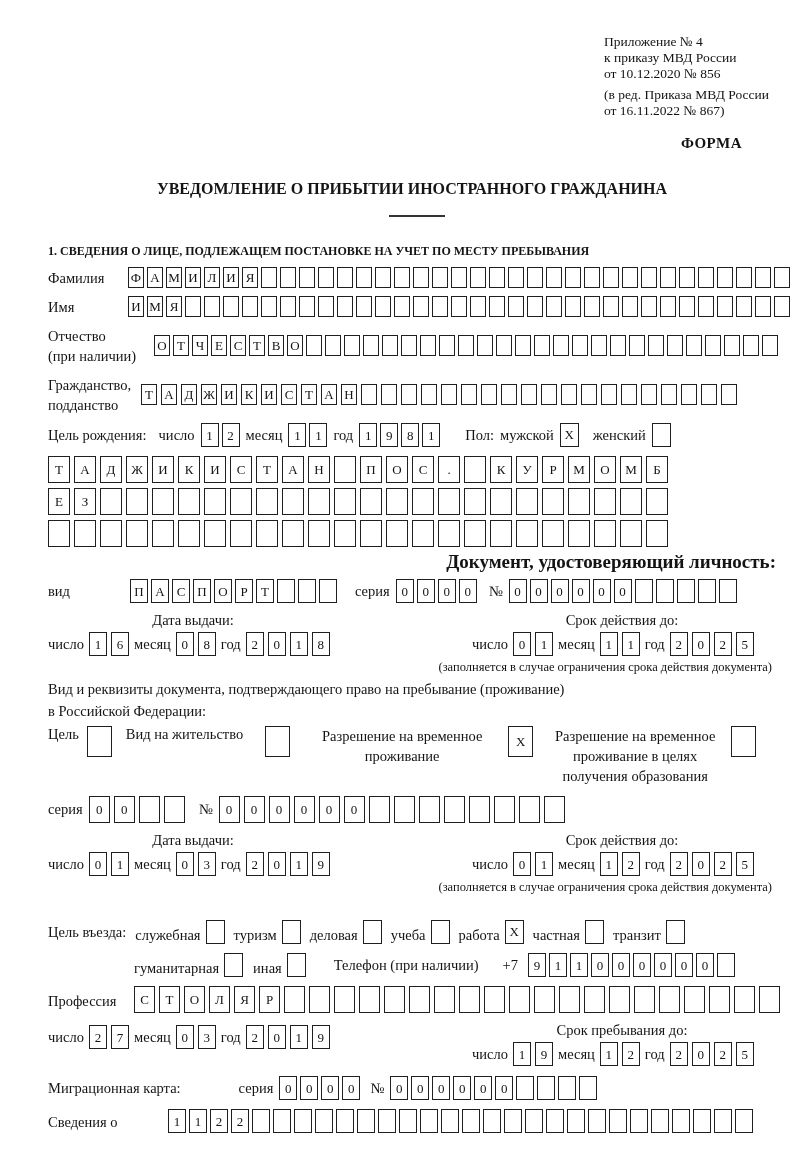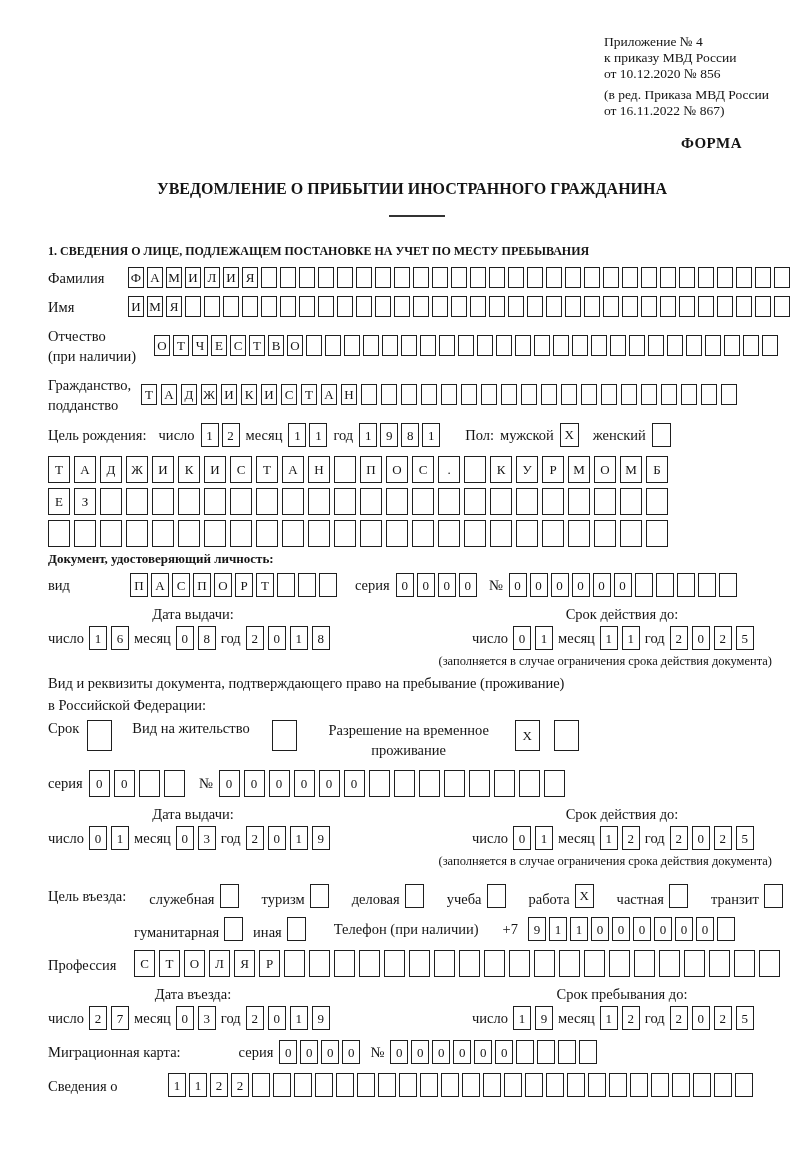--- a/index.html
+++ b/index.html
@@ -49,21 +49,21 @@
   .date-heading{font-size:14.5px;text-align:center;width:290px;}
   .date-half.right .date-heading{width:300px;}
   .date-line{display:flex;align-items:center;gap:5px;margin-top:3px;}
   .date-line .cells{gap:4px;}
   .note{font-size:12.5px;text-align:right;margin-top:4px;padding-right:4px;}
 
   .inline-row{display:flex;align-items:center;gap:6px;margin-top:8px;flex-wrap:nowrap;}
   .opt{display:inline-flex;align-items:flex-end;gap:5px;}
   .opt-top{display:inline-flex;align-items:flex-start;gap:8px;}
   .opt-multiline{font-size:14.5px;text-align:center;line-height:20px;}
-  .heading-center{font-weight:bold;font-size:13px;text-align:left;margin-top:10px;}
+  .heading-center{font-weight:bold;font-size:19px;text-align:right;margin-top:10px;}
   .plain{font-size:14.5px;margin-top:10px;}
 </style>
 </head>
 <body>
 
 <div class="page">
 
   <div class="hdr-block">
     <div>Приложение № 4</div>
     <div>к приказу МВД России</div>
@@ -438,32 +438,33 @@
       </div>
     </div>
   </div>
   <div class="note">(заполняется в случае ограничения срока действия документа)</div>
 
   <div class="plain" style="margin-top:6px">Вид и реквизиты документа, подтверждающего право на пребывание (проживание)</div>
   <div class="plain" style="margin-top:5px">в Российской Федерации:</div>
 
   <div class="inline-row" style="align-items:flex-start;gap:14px;margin-top:6px">
     <span class="opt-top">
-      <span class="lbl">Срок</span>
+      <span class="lbl">Цель</span>
       <span class="checkbox big"></span>
     </span>
-    <span class="opt-top" style="margin-left:6px">
+    <span class="opt-top" style="">
       <span class="lbl">Вид на жительство</span>
       <span class="checkbox big" style="margin-left:14px"></span>
     </span>
     <span class="opt-top">
       <span class="opt-multiline" style="width:196px">Разрешение на временное проживание</span>
       <span class="checkbox big">X</span>
     </span>
     <span class="opt-top">
+      <span class="opt-multiline" style="width:176px">Разрешение на временное проживание в целях получения образования</span>
       <span class="checkbox big"></span>
     </span>
   </div>
 
   <div class="inline-row" style="margin-top:10px">
     <span class="lbl">серия</span>
     <span class="cells lg">
         <span class="cell">0</span>
         <span class="cell">0</span>
         <span class="cell"></span>
@@ -529,21 +530,21 @@
             <span class="cell">2</span>
             <span class="cell">0</span>
             <span class="cell">2</span>
             <span class="cell">5</span>
           </span>
       </div>
     </div>
   </div>
   <div class="note">(заполняется в случае ограничения срока действия документа)</div>
 
-  <div class="inline-row" style="gap:23px;margin-top:15px">
+  <div class="inline-row" style="gap:9px;margin-top:25px">
     <span class="lbl">Цель въезда:</span>
     <span class="opt">
         <span class="lbl">служебная</span>
         <span class="checkbox"></span>
       </span>
     <span class="opt">
         <span class="lbl">туризм</span>
         <span class="checkbox"></span>
       </span>
     <span class="opt">
@@ -620,21 +621,20 @@
         <span class="cell"></span>
         <span class="cell"></span>
         <span class="cell"></span>
         <span class="cell"></span>
         <span class="cell"></span>
       </div>
   </div>
 
   <div class="dates">
     <div class="date-half left">
-      <div class="date-heading">Дата въезда:</div>
       <div class="date-line">
         <span class="lbl">число</span>
         <span class="cells md">
             <span class="cell">2</span>
             <span class="cell">7</span>
           </span>
         <span class="lbl">месяц</span>
         <span class="cells md">
             <span class="cell">0</span>
             <span class="cell">3</span>

